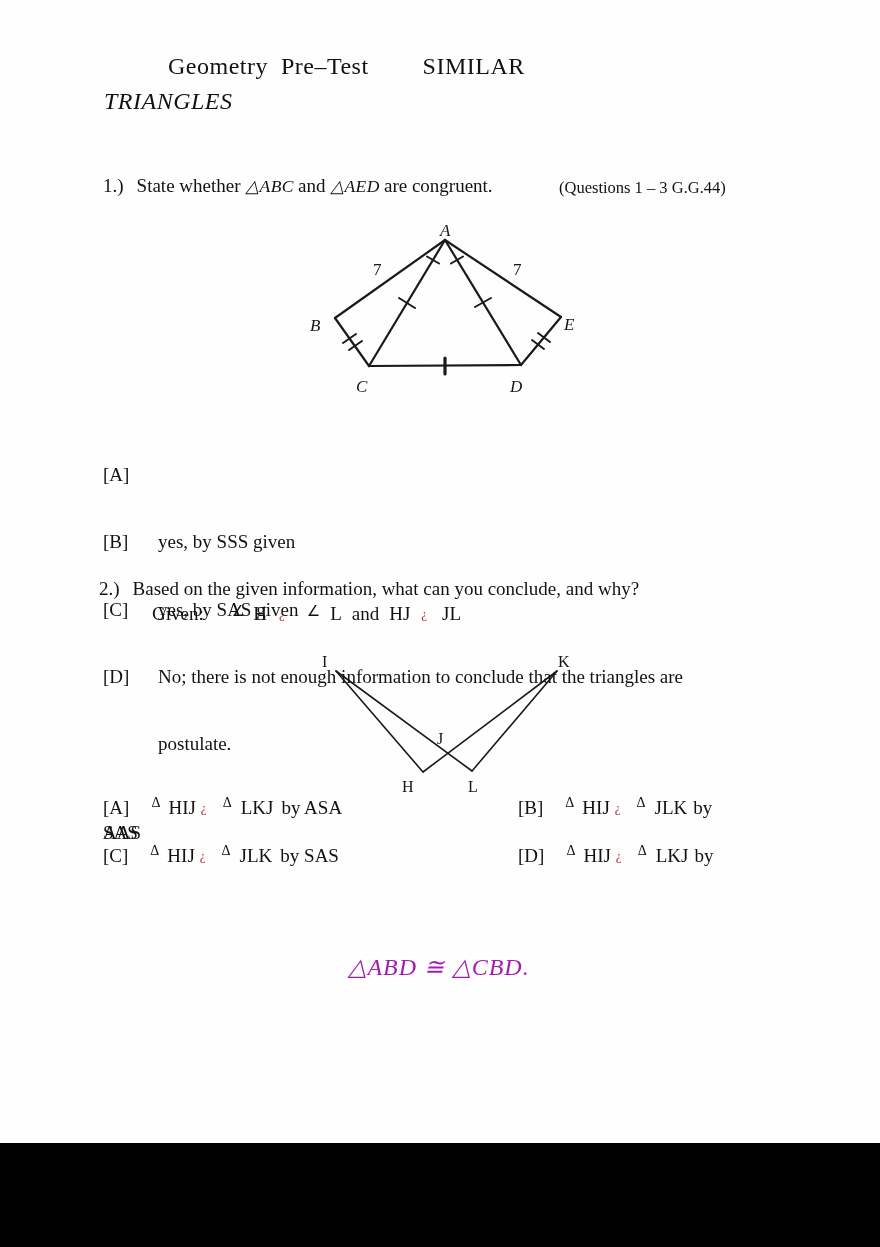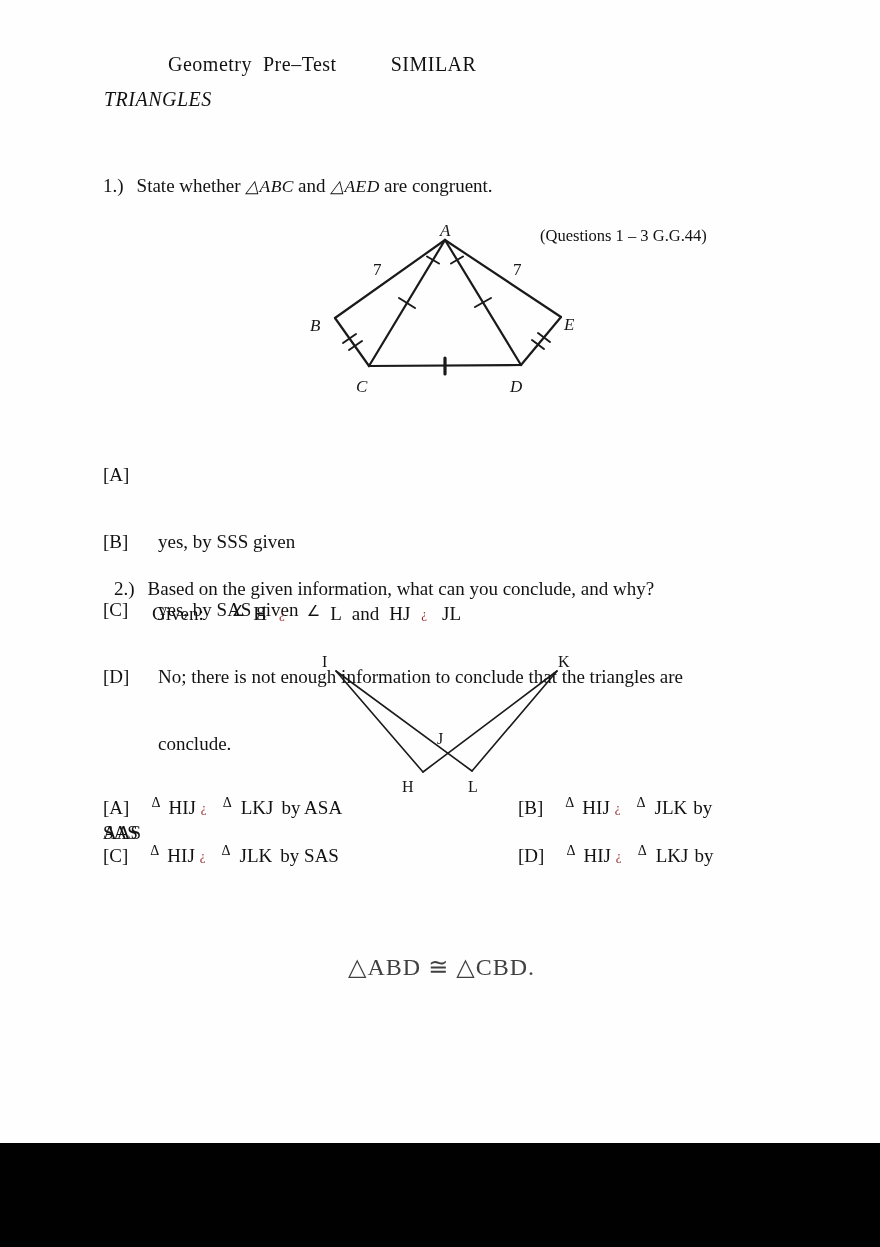--- a/index.html
+++ b/index.html
@@ -5,25 +5,25 @@
   html,body { margin:0; padding:0; }
   body {
     width:880px; height:1247px;
     background:#ffffff;
     font-family:"Liberation Serif", serif;
     color:#121212;
     overflow:hidden;
   }
   .page { position:relative; width:880px; height:1247px; background:#fefefe; }
   .abs { position:absolute; white-space:pre; }
-  .title { font-size:20px; letter-spacing:0.5px; }
+  .title { font-size:24px; letter-spacing:0.5px; }
   .body-txt { font-size:19px; }
   .note-txt { font-size:16.5px; }
   .math { font-style:italic; font-size:17.5px; letter-spacing:0.5px; }
-  .math3 { font-size:24px; letter-spacing:1px; color:#404040; }
+  .math3 { font-style:italic; font-size:24px; letter-spacing:1px; color:#a21caf; }
   .choices-block .row { display:flex; line-height:23.3px; }
   .choices-block .lbl { width:55px; flex:0 0 55px; }
   .sup-delta { font-size:14px; vertical-align:7px; }
   .sup-angle { font-size:15px; vertical-align:4px; }
   .cong { font-size:13px; vertical-align:2px; }
   .opt span { display:inline-block; }
   svg text { font-family:"Liberation Serif", serif; fill:#161616; }
   .fig1-label { font-style:italic; font-size:17px; }
   .fig1-num { font-size:17px; font-style:normal; }
   .fig2-label { font-size:16px; }
@@ -31,21 +31,21 @@
 </style>
 </head>
 <body>
 
 <div class="page">
 
   <div class="abs title" style="left:168px; top:53px;"><span>Geometry  Pre–Test</span><span style="display:inline-block; width:54px;"></span><span>SIMILAR</span></div>
   <div class="abs title" style="left:104px; top:88px;font-style:italic;"><span>TRIANGLES</span></div>
 
   <div class="abs body-txt" style="left:103px; top:175px;"><span>1.)</span><span style="display:inline-block;width:13px;"></span><span>State whether</span><span style="display:inline-block;width:5px;"></span><span class="math">△ABC</span><span style="display:inline-block;width:4px;"></span><span>and</span><span style="display:inline-block;width:5px;"></span><span class="math">△AED</span><span style="display:inline-block;width:4px;"></span><span>are congruent.</span></div>
-  <div class="abs note-txt" style="left:540px; top:178px;margin-top:48px;">(Questions 1 – 3 G.G.44)</div>
+  <div class="abs note-txt" style="left:559px; top:178px;">(Questions 1 – 3 G.G.44)</div>
 
   <svg class="abs" style="left:290px; top:210px;" width="310" height="190" viewBox="290 210 310 190">
     <g stroke="#1a1a1a" stroke-width="2.2" stroke-linecap="round">
       <line x1="445" y1="240" x2="335" y2="318"></line>
       <line x1="445" y1="240" x2="561" y2="317"></line>
       <line x1="445" y1="240" x2="369" y2="366"></line>
       <line x1="445" y1="240" x2="521" y2="365"></line>
       <line x1="335" y1="318" x2="369" y2="366"></line>
       <line x1="561" y1="317" x2="521" y2="365"></line>
       <line x1="369" y1="366" x2="521" y2="365"></line>
@@ -68,24 +68,24 @@
     <text class="fig1-label" x="564" y="330">E</text>
     <text class="fig1-label" x="356" y="392">C</text>
     <text class="fig1-label" x="510" y="392">D</text>
   </svg>
 
   <div class="abs body-txt choices-block" style="left:103px; top:419px;">
     <div class="row"><span class="lbl">[A]</span></div>
     <div class="row"><span class="lbl">[B]</span><span>yes, by SSS given</span></div>
     <div class="row"><span class="lbl">[C]</span><span>yes, by SAS given</span></div>
     <div class="row"><span class="lbl">[D]</span><span>No; there is not enough information to conclude that the triangles are</span></div>
-    <div class="row"><span class="lbl"></span><span>conclude.</span></div>
+    <div class="row"><span class="lbl"></span><span>postulate.</span></div>
   </div>
 
-  <div class="abs body-txt" style="left:114px; top:578px;"><span>2.)</span><span style="display:inline-block;width:13px;"></span><span>Based on the given information, what can you conclude, and why?</span></div>
+  <div class="abs body-txt" style="left:99px; top:578px;"><span>2.)</span><span style="display:inline-block;width:13px;"></span><span>Based on the given information, what can you conclude, and why?</span></div>
 
   <div class="abs body-txt" style="left:152px; top:602px;"><span>Given:</span><span style="display:inline-block;width:28px;"></span><span class="sup-angle">∠</span><span style="display:inline-block;width:8px;"></span><span>H</span><span style="display:inline-block;width:12px;"></span><span class="cong" style="color:#9c2b2b;">¿</span><span style="display:inline-block;width:22px;"></span><span class="sup-angle">∠</span><span style="display:inline-block;width:10px;"></span><span>L</span><span style="display:inline-block;width:10px;"></span><span>and</span><span style="display:inline-block;width:10px;"></span><span>HJ</span><span style="display:inline-block;width:11px;"></span><span class="cong" style="color:#9c2b2b;">¿</span><span style="display:inline-block;width:15px;"></span><span>JL</span></div>
 
   <svg class="abs" style="left:300px; top:640px;" width="320" height="160" viewBox="300 640 320 160">
     <g stroke="#1a1a1a" stroke-width="1.6" stroke-linecap="round">
       <line x1="336" y1="671" x2="472" y2="771"></line>
       <line x1="557" y1="671" x2="423" y2="772"></line>
       <line x1="336" y1="671" x2="423" y2="772"></line>
       <line x1="557" y1="671" x2="472" y2="771"></line>
     </g>

